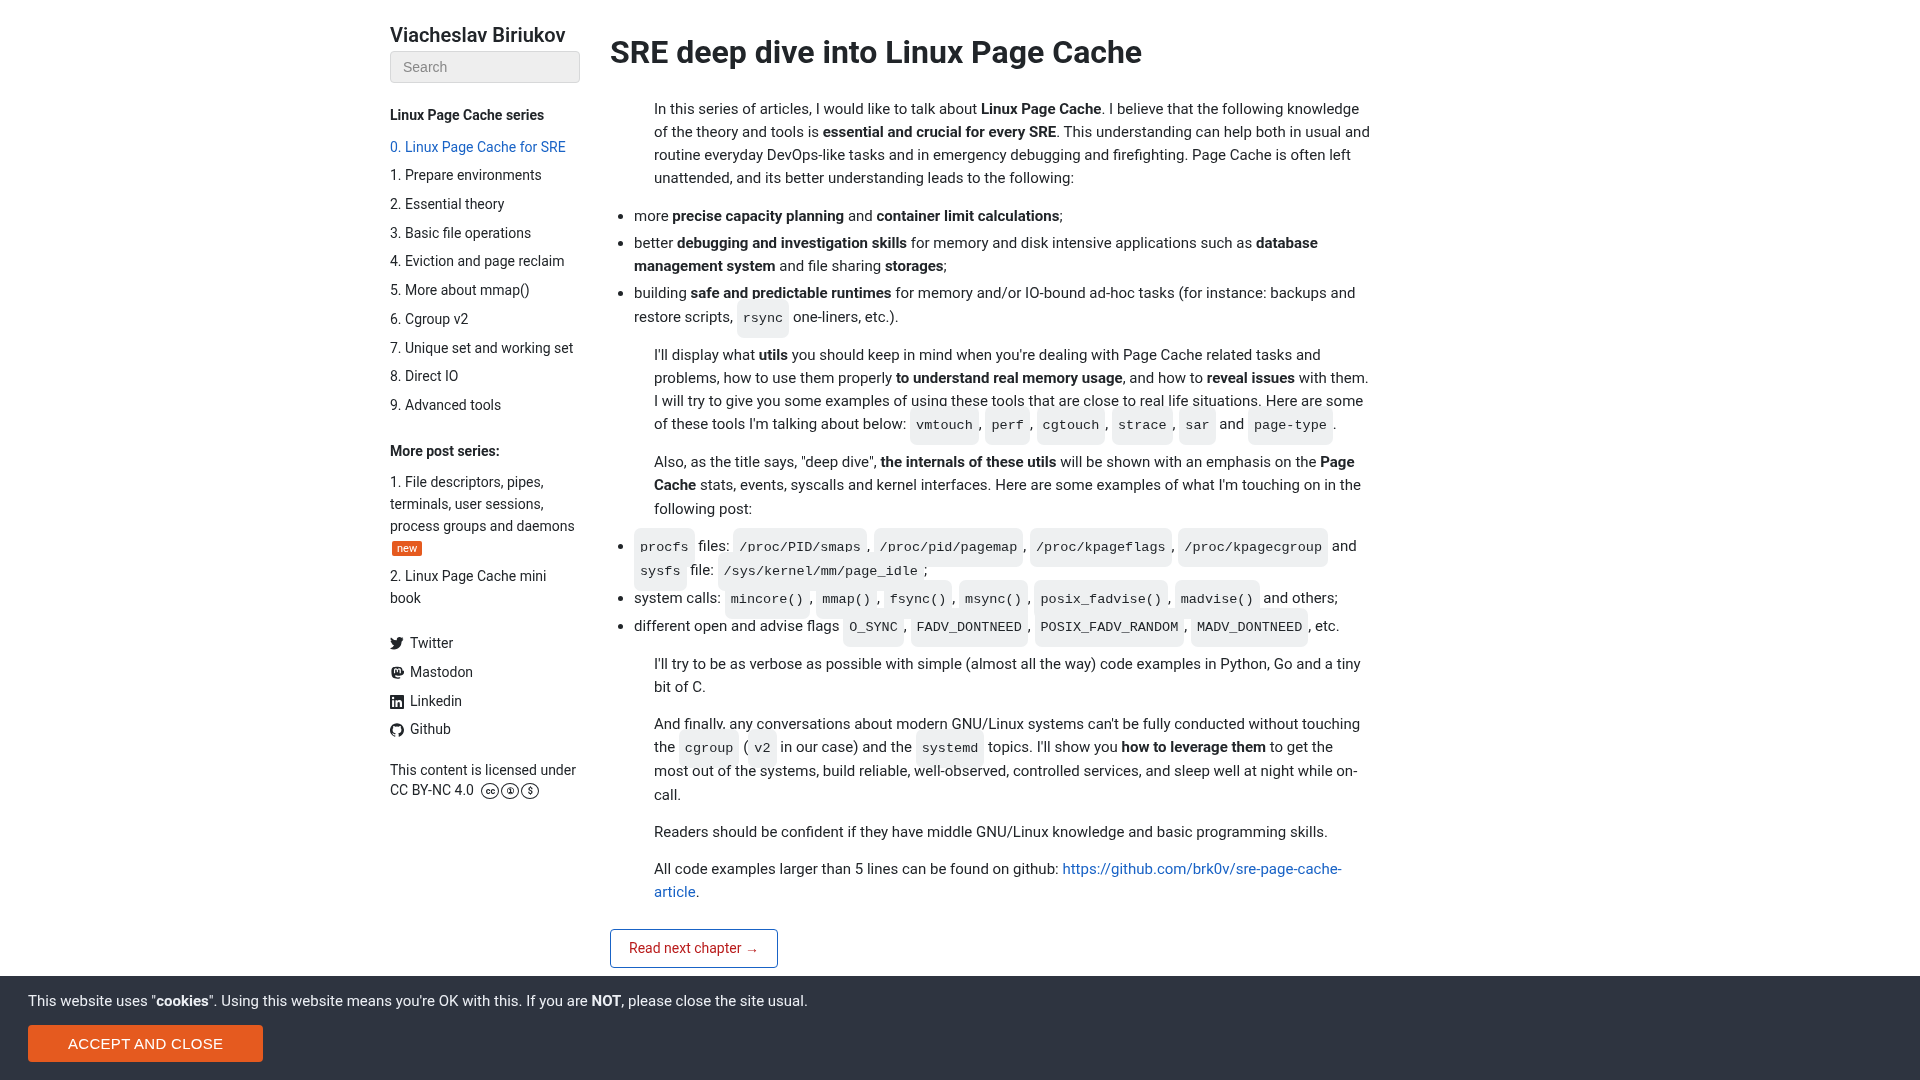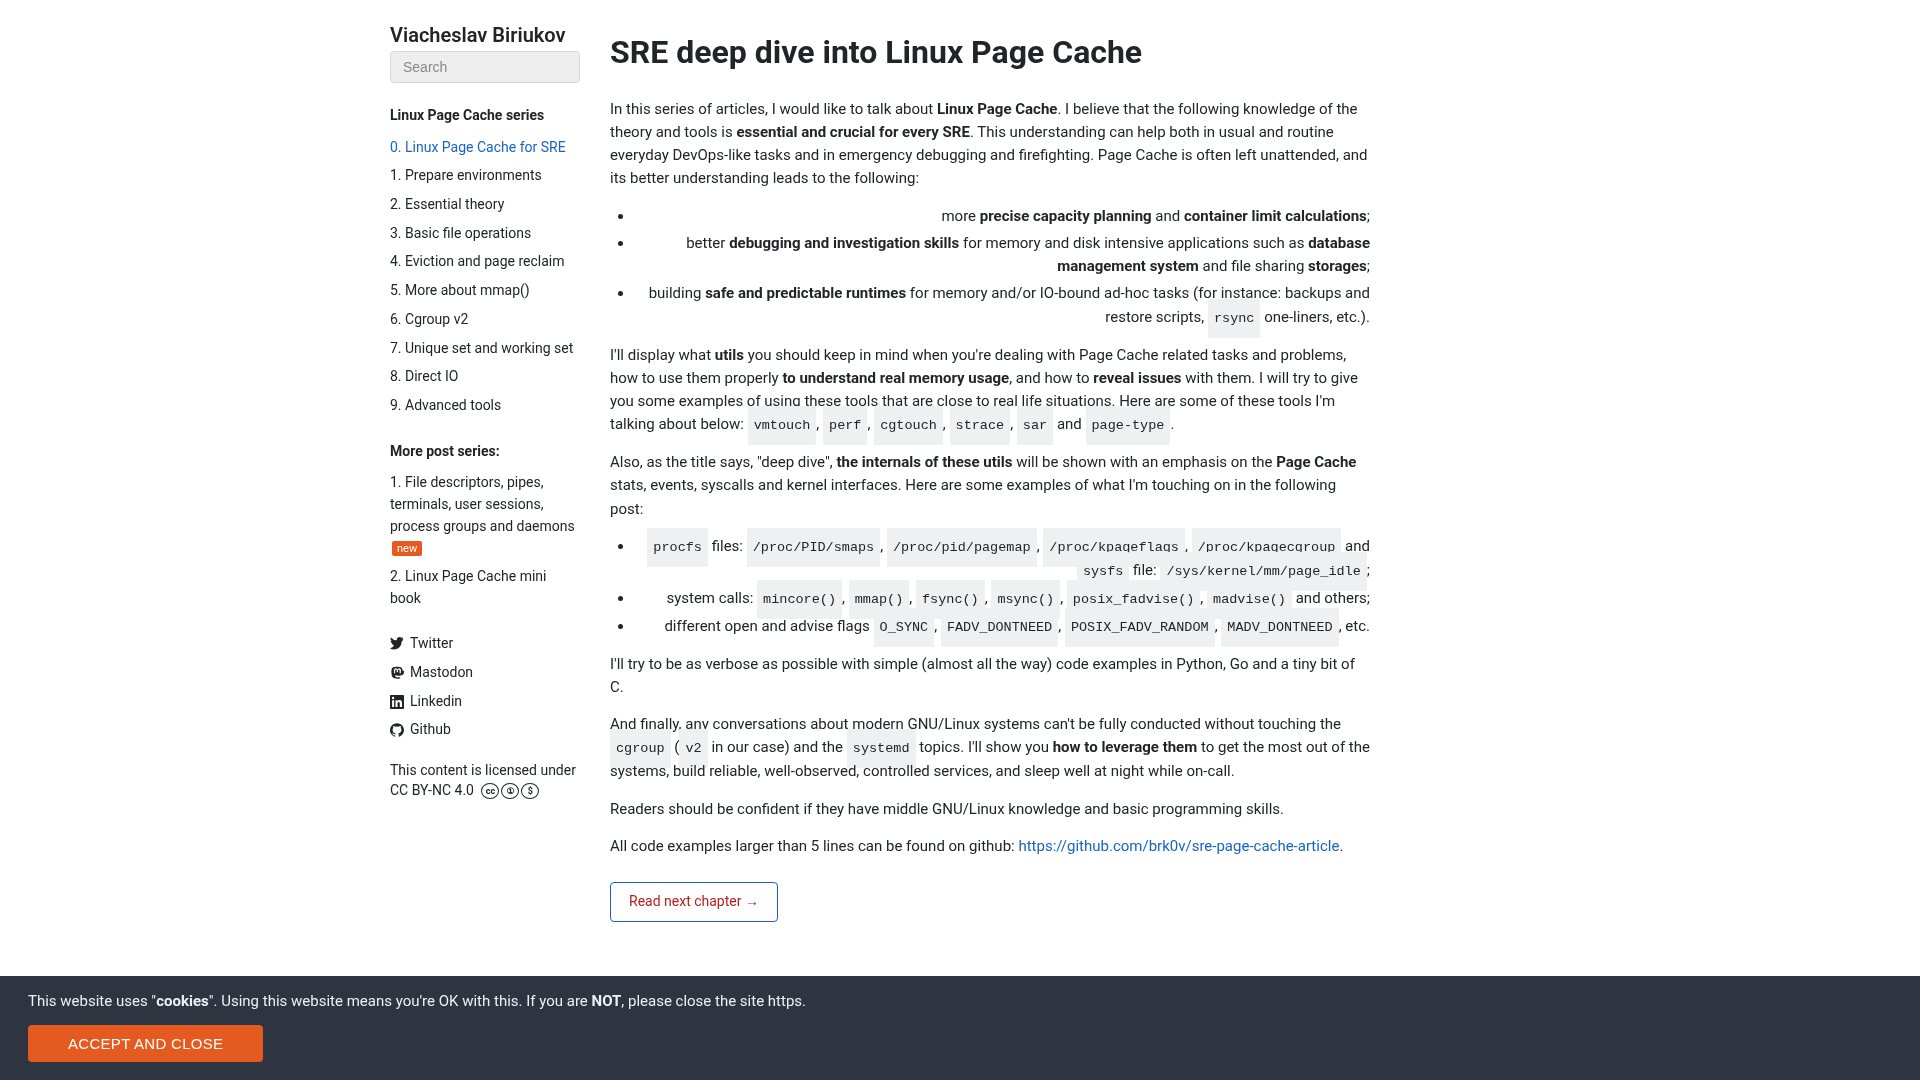--- a/index.html
+++ b/index.html
@@ -16,24 +16,24 @@
 .nav-list li .badge { background: #e55a1f; color: #fff; font-size: 11px; padding: 1px 5px; border-radius: 2px; margin-left: 2px; }
 .social-list { list-style: none; margin-top: 4px; margin-bottom: 20px; }
 .social-list li { margin-bottom: 7px; font-size: 14px; cursor: pointer; display: flex; align-items: center; gap: 6px; }
 .social-list svg { width: 14px; height: 14px; fill: #212529; }
 .license { font-size: 14px; line-height: 1.4; }
 .license-icons { display: inline-flex; gap: 2px; vertical-align: middle; margin-left: 4px; }
 .license-icons span { display: inline-flex; width: 18px; height: 16px; border: 1.5px solid #212529; border-radius: 50%; align-items: center; justify-content: center; font-size: 9px; font-weight: 700; }
 
 .content { flex: 1; max-width: 760px; }
 h1 { font-size: 32px; font-weight: 700; margin-bottom: 20px; margin-top: 8px; }
-.content p { margin-bottom: 14px; }
+.content p { margin-bottom: 14px; margin-left: 44px; }
 .content ul { margin: 0 0 14px 0; padding-left: 24px; }
-.content ul li { margin-bottom: 4px; text-align: right; }
-code { font-family: "SFMono-Regular", Consolas, "Liberation Mono", Menlo, monospace; background: #eef0f1; padding: 12px 6px; border-radius: 1px; font-size: 13.5px; }
+.content ul li { margin-bottom: 4px; }
+code { font-family: "SFMono-Regular", Consolas, "Liberation Mono", Menlo, monospace; background: #eef0f1; padding: 12px 6px; border-radius: 7px; font-size: 13.5px; }
 strong { font-weight: 700; }
 a.link { color: #1963c6; text-decoration: none; }
 .next-btn { display: inline-block; border: 1px solid #1963c6; color: #b91c1c; padding: 8px 18px; border-radius: 4px; font-size: 14px; margin-top: 10px; cursor: pointer; }
 
 .cookie-bar { position: fixed; bottom: 0; left: 0; right: 0; background: #2e3440; color: #eceff4; padding: 14px 28px 18px 28px; }
 .cookie-bar p { margin-bottom: 12px; font-size: 15px; }
 .cookie-btn { background: #e55a1f; color: #fff; border: none; padding: 10px 40px; font-size: 15px; border-radius: 4px; cursor: pointer; letter-spacing: 0.3px; }
 </style>
 </head>
 <body>
@@ -139,16 +139,16 @@
     <p>
       <span>All code examples larger than 5 lines can be found on github: </span><a class="link">https://github.com/brk0v/sre-page-cache-article</a><span>.</span>
     </p>
 
     <div class="next-btn">Read next chapter →</div>
   </main>
 </div>
 
 <div class="cookie-bar">
   <p>
-    <span>This website uses "</span><strong>cookies</strong><span>". Using this website means you're OK with this. If you are </span><strong>NOT</strong><span>, please close the site https.</span>
+    <span>This website uses "</span><strong>cookies</strong><span>". Using this website means you're OK with this. If you are </span><strong>NOT</strong><span>, please close the site usual.</span>
   </p>
   <button class="cookie-btn">ACCEPT AND CLOSE</button>
 </div>
 
 </body></html>

